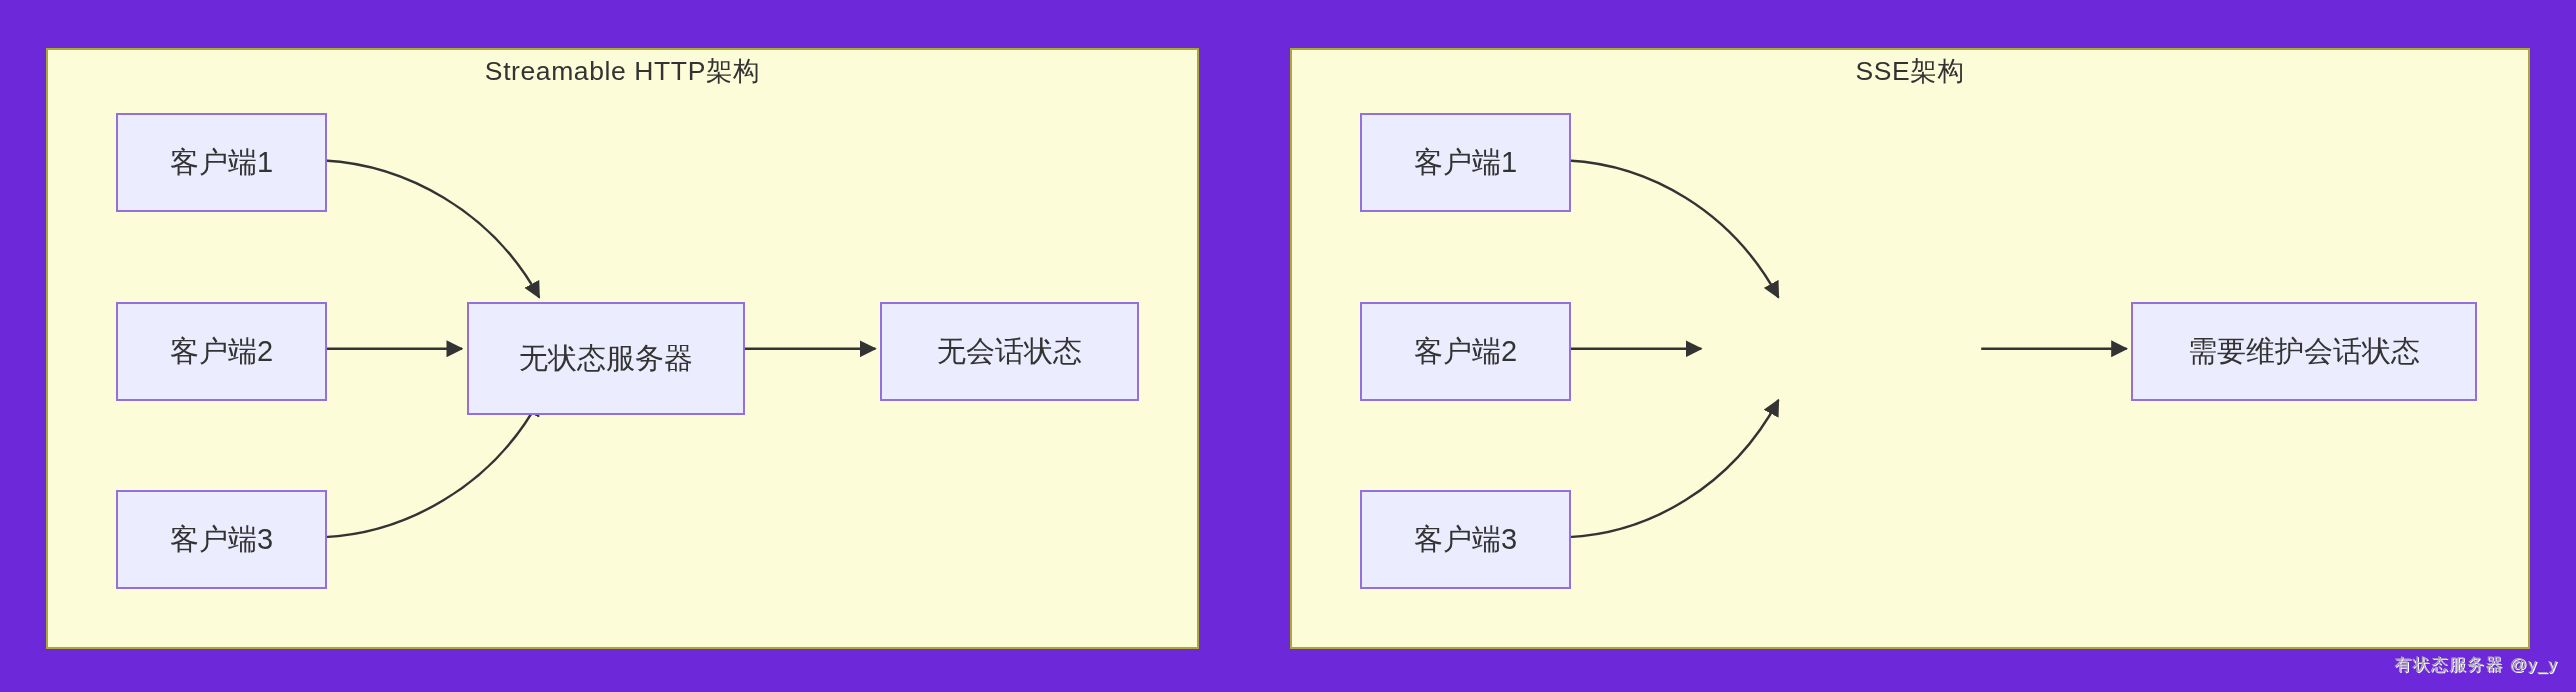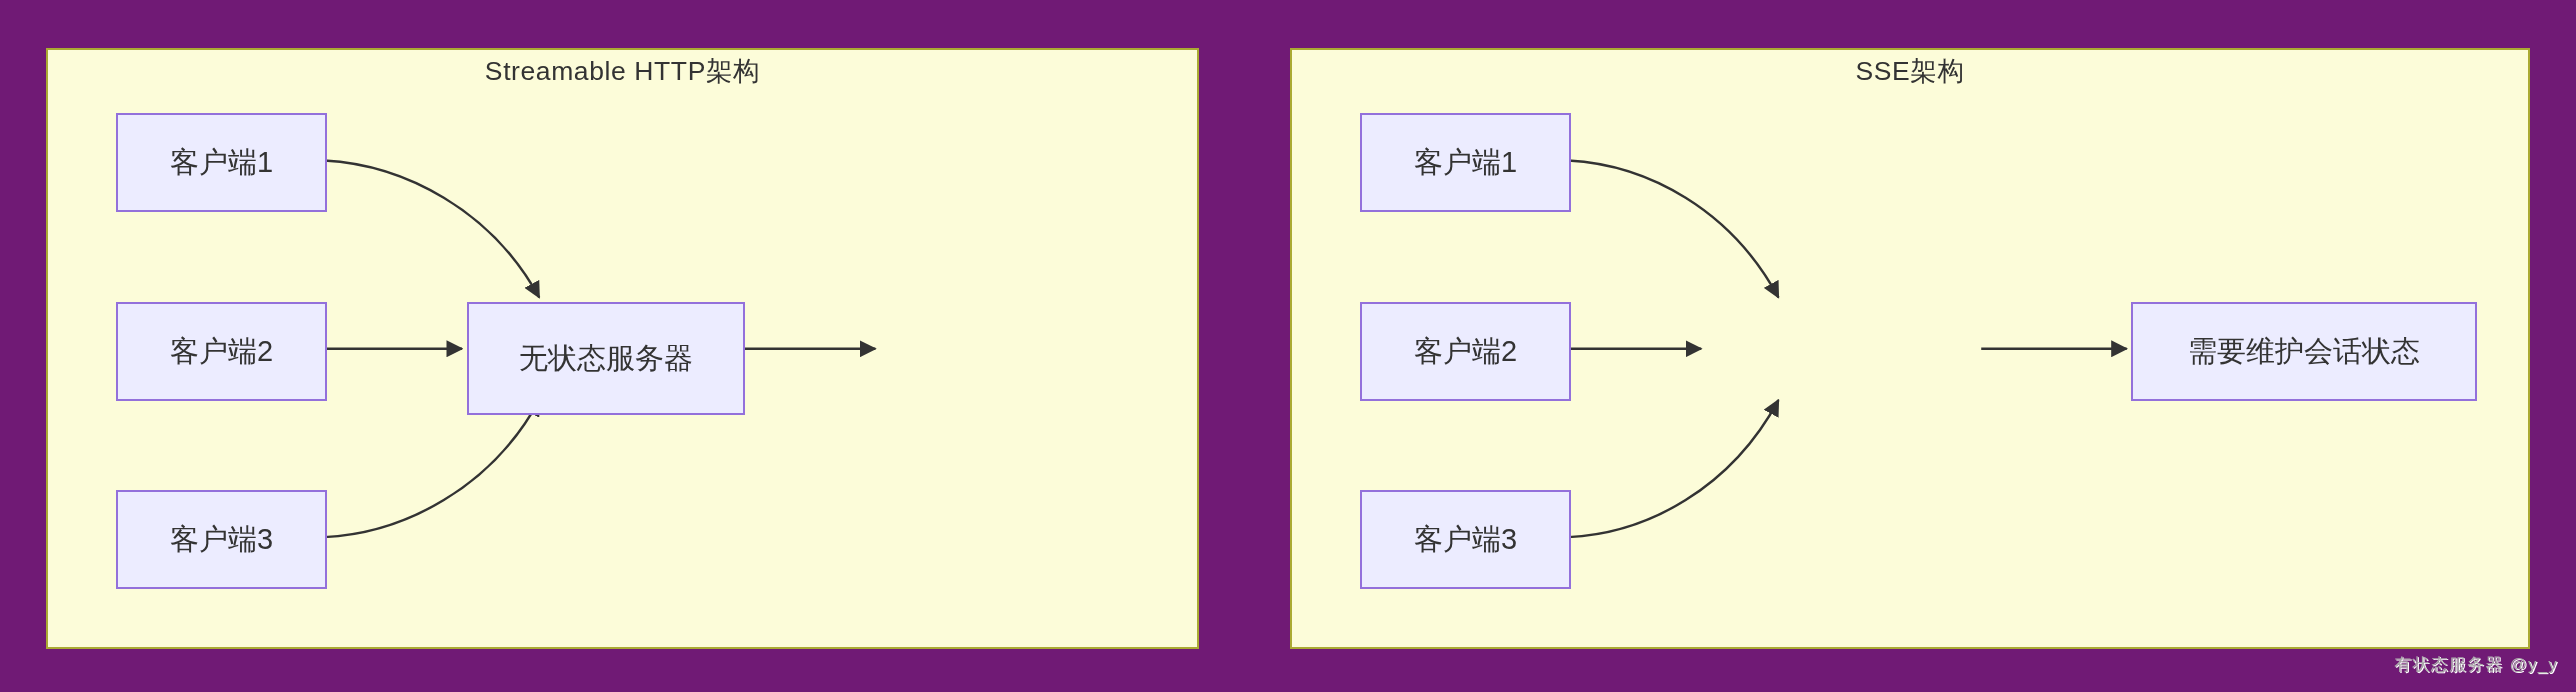--- a/index.html
+++ b/index.html
@@ -2,21 +2,21 @@
 <html style="font-size:9.7px"><head>
 <meta charset="utf-8">
 <style>
   * { box-sizing: border-box; margin: 0; padding: 0; }
   html, body {
     width: 2576px; height: 693px;
     background: #ffffff;
     font-family: "Liberation Sans", "DejaVu Sans", sans-serif;
     overflow: hidden;
   }
-  .stage { position: relative; width: 2576px; height: 693px; background: #701a75; padding-left: 13px; }
+  .stage { position: relative; width: 2576px; height: 693px; background: #6d28d9; padding-left: 13px; }
 
   .panel {
     position: absolute;
     top: 48px;
     height: 601px;
     background: #FCFCD9;
     border: 2.4px solid #AAAA33;
   }
   .panel-left  { left: 46px;   width: 1153px; }
   .panel-right { left: 1290px; width: 1240px; }
@@ -108,20 +108,23 @@
     </div>
     <div class="node client row-2">
       <span>客户端2</span>
     </div>
     <div class="node client row-3">
       <span>客户端3</span>
     </div>
     <div class="node server">
       <span>无状态服务器</span>
     </div>
+    <div class="node result">
+      <span>无会话状态</span>
+    </div>
   </div>
 
   <div class="panel panel-right">
     <div class="panel-title">SSE架构</div>
 
     <svg class="edges" width="1236" height="597" viewBox="0 0 2048 989">
       <defs>
         <marker id="arrowR" viewBox="0 0 12 12" refX="11" refY="6" markerWidth="7" markerHeight="7" orient="auto" markerUnits="strokeWidth">
           <path d="M0,0 L12,6 L0,12 z" fill="#333333"></path>
         </marker>

